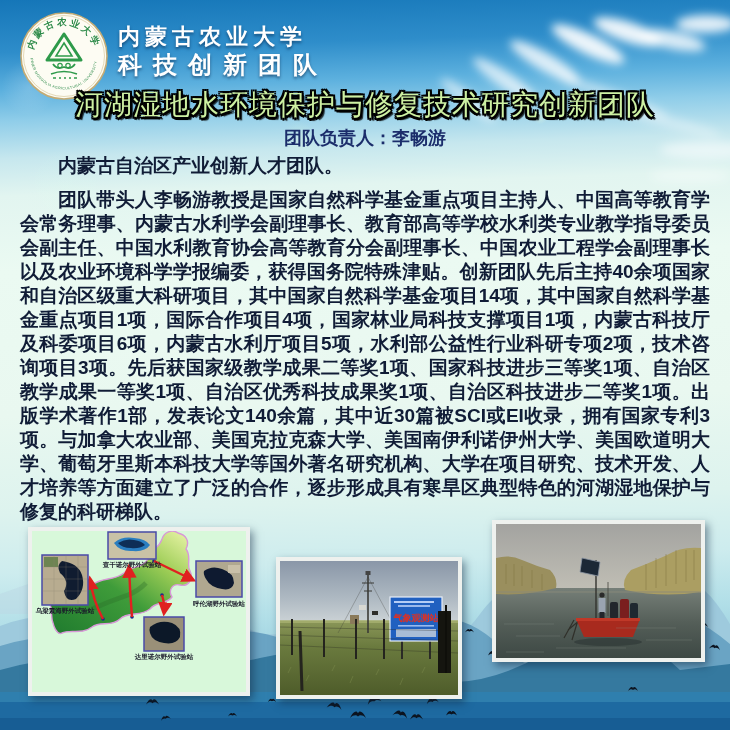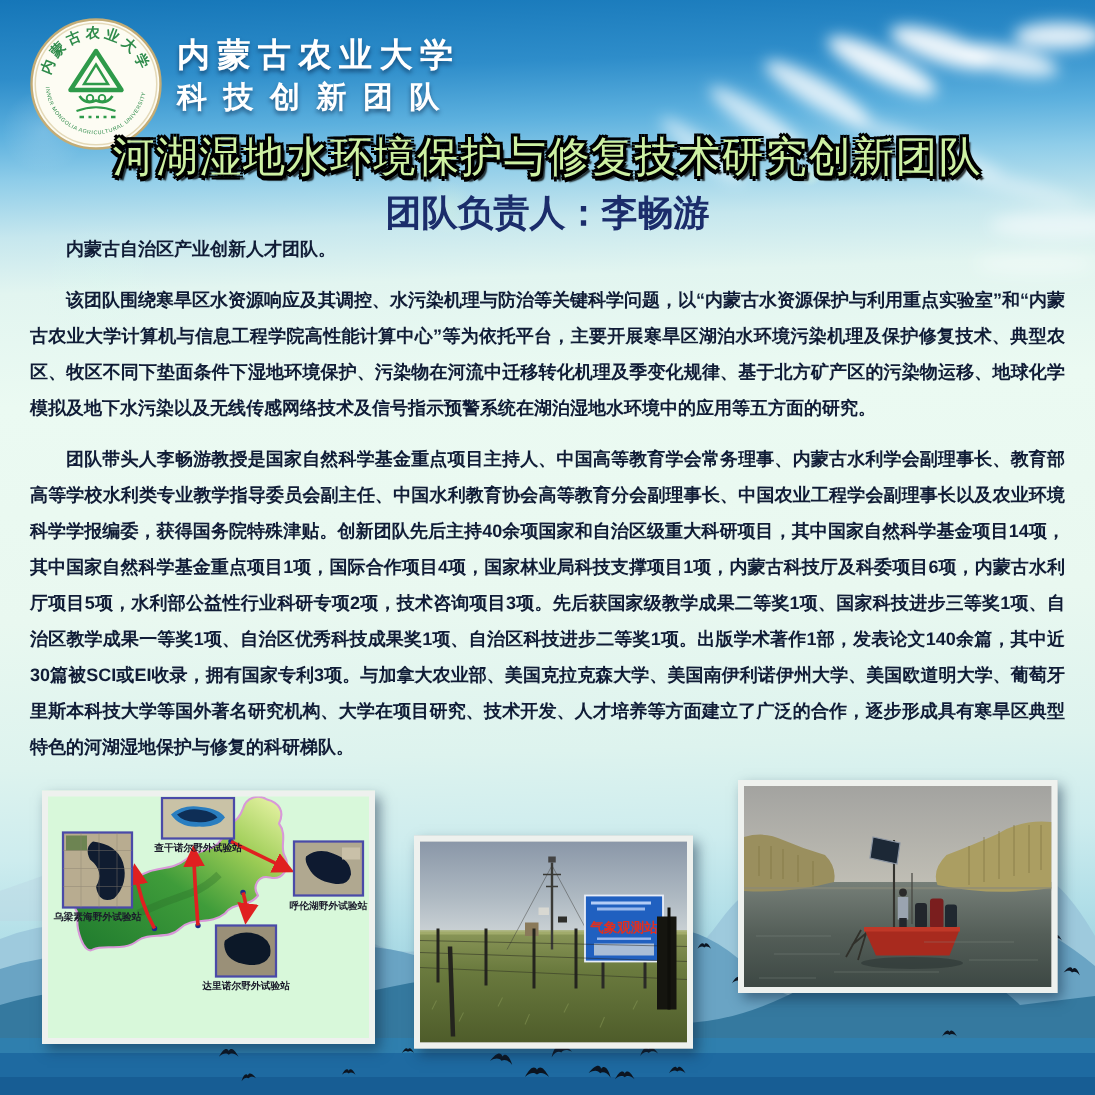--- a/index.html
+++ b/index.html
@@ -18,34 +18,34 @@
         #1576b8 0%, #2e8dca 7%, #5cb0de 12%, #8fcde9 16%,
         #c6e7ee 21%, #e2f5f0 26%, #ebfaf2 36%, #e9f8f0 55%,
         #ddf3ee 68%, #cdecee 76%, #b2dfe8 83%, #97cede 90%, #8ac6da 100%);}
   .clouds{position:absolute;left:0;top:0;}
 
   
   .logo{position:absolute;left:20px;top:12px;width:88px;height:88px;}
   .brand{position:absolute;left:118px;top:24px;color:#fff;
          text-shadow:0 2px 3px rgba(0,25,60,.55);font-weight:bold;}
   .brand .l1{font-size:22px;letter-spacing:5px;line-height:26px;}
-  .brand .l2{font-size:20px;letter-spacing:11px;line-height:26px;margin-top:2px;}
+  .brand .l2{font-size:24px;letter-spacing:11px;line-height:26px;margin-top:2px;}
 
   .title{position:absolute;left:0;top:86px;width:730px;text-align:center;
     font-size:28px;font-weight:normal;letter-spacing:1px;color:#cdf0a2;
     text-shadow:
       -2px -2px 0 #000, 2px -2px 0 #000, -2px 2px 0 #000, 2px 2px 0 #000,
       -2px 0 0 #000, 2px 0 0 #000, 0 -2px 0 #000, 0 2px 0 #000,
       0 3px 0 #000, 3px 3px 1px rgba(0,0,0,.8);}
   .leader{position:absolute;left:0;top:126px;width:730px;text-align:center;
-    font-size:24px;font-weight:bold;color:#1b2d6b;}
+    font-size:18px;font-weight:bold;color:#1b2d6b;}
 
   
   .copy{position:absolute;left:20px;top:154px;width:690px;color:#101c36;}
-  .copy p{margin:0 0 10px 0;text-indent:2em;font-size:12px;line-height:24px;
+  .copy p{margin:0 0 10px 0;text-indent:2em;font-size:19px;line-height:24px;
           font-weight:bold;text-align:justify;}
 
   
   .frame{position:absolute;border:4px solid #eef1ee;
          box-shadow:3px 4px 8px rgba(15,40,65,.5);background:#ccc;}
   .f-map{left:28px;top:527px;width:214px;height:161px;background:#d8f8da;}
   .f-met{left:276px;top:521px;width:178px;height:134px;margin-top:36px;}
   .f-boat{left:492px;top:520px;width:205px;height:134px;}
 
   
@@ -107,21 +107,20 @@
   <div class="brand">
     <div class="l1">内蒙古农业大学</div>
     <div class="l2">科技创新团队</div>
   </div>
 
   <div class="title">河湖湿地水环境保护与修复技术研究创新团队</div>
   <div class="leader">团队负责人：李畅游</div>
 
   <div class="copy">
     <p>内蒙古自治区产业创新人才团队。</p>
-    <p>该团队围绕寒旱区水资源响应及其调控、水污染机理与防治等关键科学问题，以“内蒙古水资源保护与利用重点实验室”和“内蒙古农业大学计算机与信息工程学院高性能计算中心”等为依托平台，主要开展寒旱区湖泊水环境污染机理及保护修复技术、典型农区、牧区不同下垫面条件下湿地环境保护、污染物在河流中迁移转化机理及季变化规律、基于北方矿产区的污染物运移、地球化学模拟及地下水污染以及无线传感网络技术及信号指示预警系统在湖泊湿地水环境中的应用等五方面的研究。</p>
     <p>团队带头人李畅游教授是国家自然科学基金重点项目主持人、中国高等教育学会常务理事、内蒙古水利学会副理事长、教育部高等学校水利类专业教学指导委员会副主任、中国水利教育协会高等教育分会副理事长、中国农业工程学会副理事长以及农业环境科学学报编委，获得国务院特殊津贴。创新团队先后主持40余项国家和自治区级重大科研项目，其中国家自然科学基金项目14项，其中国家自然科学基金重点项目1项，国际合作项目4项，国家林业局科技支撑项目1项，内蒙古科技厅及科委项目6项，内蒙古水利厅项目5项，水利部公益性行业科研专项2项，技术咨询项目3项。先后获国家级教学成果二等奖1项、国家科技进步三等奖1项、自治区教学成果一等奖1项、自治区优秀科技成果奖1项、自治区科技进步二等奖1项。出版学术著作1部，发表论文140余篇，其中近30篇被SCI或EI收录，拥有国家专利3项。与加拿大农业部、美国克拉克森大学、美国南伊利诺伊州大学、美国欧道明大学、葡萄牙里斯本科技大学等国外著名研究机构、大学在项目研究、技术开发、人才培养等方面建立了广泛的合作，逐步形成具有寒旱区典型特色的河湖湿地保护与修复的科研梯队。</p>
   </div>
 
   <svg class="mountains" width="730" height="178" viewBox="0 0 730 178">
     <path d="M0,42 L34,30 L72,44 L112,32 L150,46 L192,38 L222,52 L240,62 L0,62 Z" fill="#bcd8e4" opacity=".5"></path>
     <path d="M0,74 Q40,58 80,68 T160,62 T240,72 T320,60 T400,70 T480,62 T560,74 T640,64 T730,72 V178 H0 Z" fill="#9ecadd"></path>
     <path d="M0,94 Q50,78 100,88 T200,84 T300,94 T400,82 T500,94 T600,84 T730,92 V178 H0 Z" fill="#6aa4c4"></path>
     <path d="M0,118 Q60,100 120,112 T260,106 T400,118 T540,104 T680,118 L730,112 V178 H0 Z" fill="#35799f"></path>
     <rect x="0" y="140" width="730" height="14" fill="#2f7fae"></rect>
     <rect x="0" y="150" width="730" height="28" fill="#1e6aa1"></rect>

